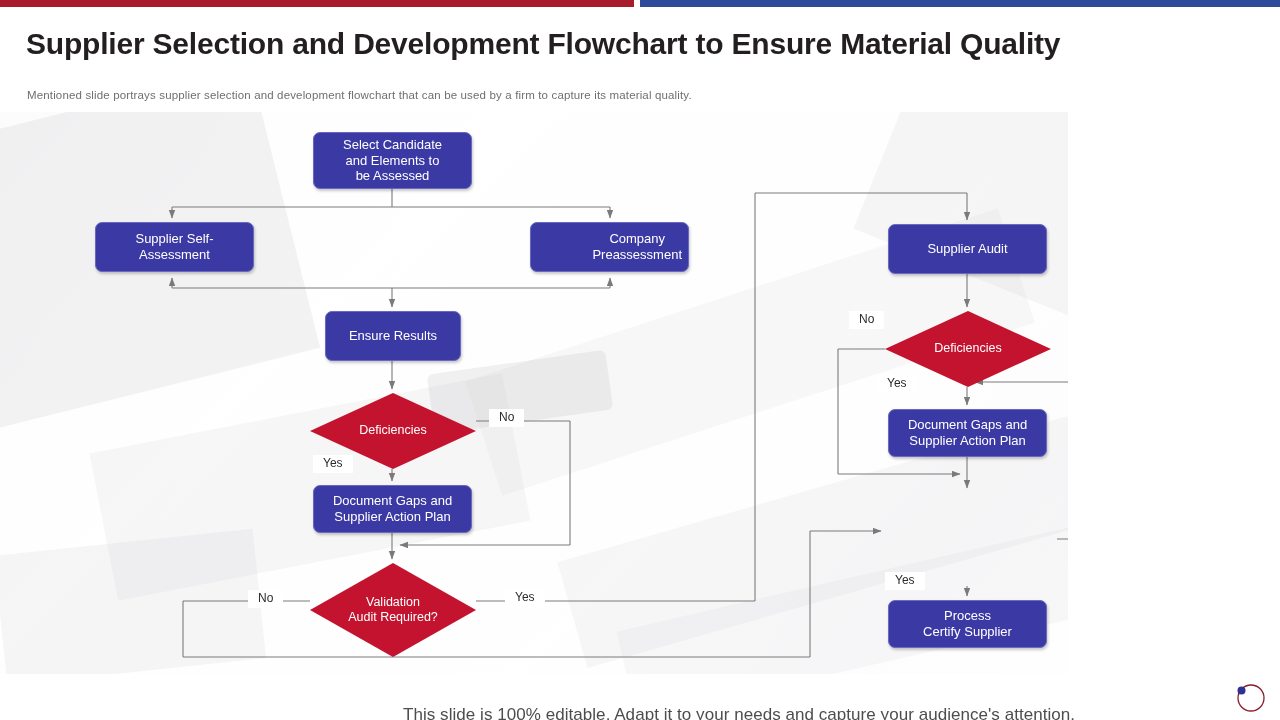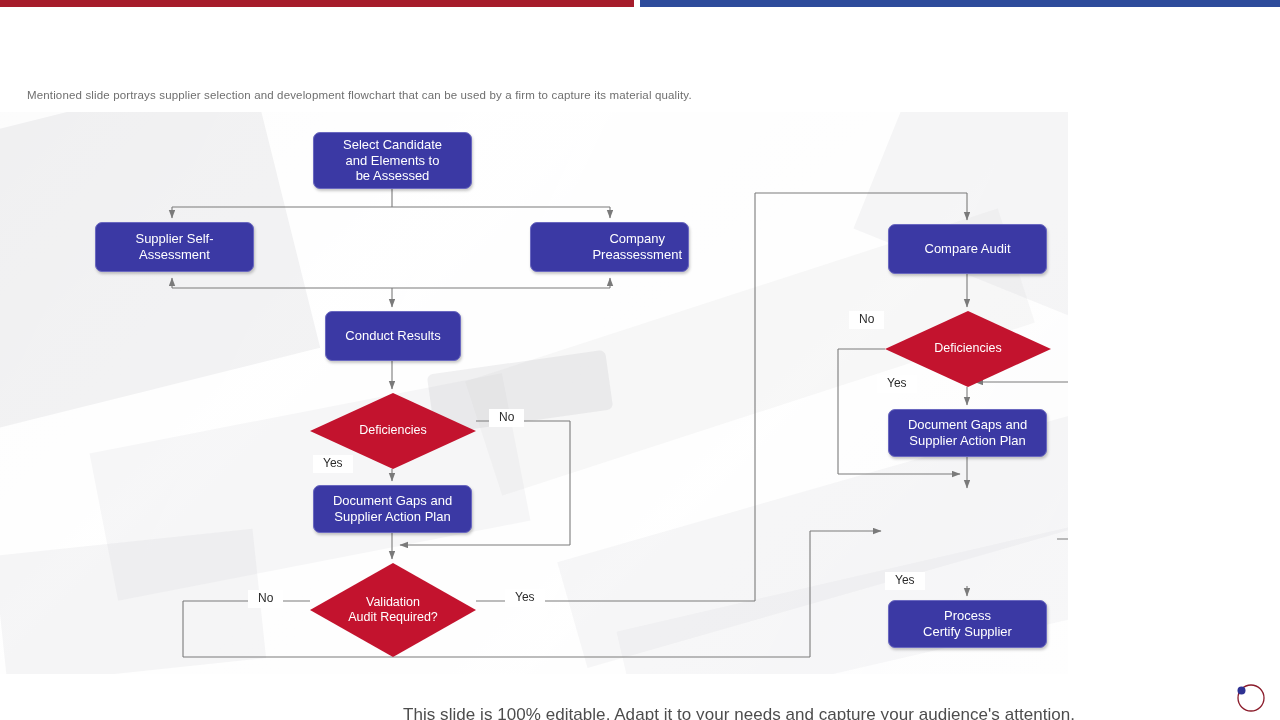--- a/index.html
+++ b/index.html
@@ -105,20 +105,21 @@
 </style>
 </head>
 <body>
 
 <div id="slide">
 
   <div class="topbar topbar-red"></div>
   <div class="topbar topbar-blue"></div>
 
   <div class="header">
+    <div class="title">Supplier Selection and Development Flowchart to Ensure Material Quality</div>
     <div class="subtitle">Mentioned slide portrays supplier selection and development  flowchart that can be used by a firm to capture its material quality.</div>
   </div>
 
   <div class="canvas">
 
     <div class="bgshape bg1"></div>
     <div class="bgshape bg2"></div>
     <div class="bgshape bg3"></div>
     <div class="bgshape bg4"></div>
     <div class="bgshape bg5"></div>
@@ -191,29 +192,29 @@
 
       <div class="node proc" style="left:95px; top:110px; width:159px; height:50px;">
         <span>Supplier Self-<br>Assessment</span>
       </div>
 
       <div class="node proc" style="left:530px; top:110px; width:159px; height:50px;justify-content:flex-end;">
         <span>Company<br>Preassessment</span>
       </div>
 
       <div class="node proc" style="left:325px; top:199px; width:136px; height:50px;">
-        <span>Conduct Results</span>
+        <span>Ensure Results</span>
       </div>
 
       <div class="node proc" style="left:313px; top:373px; width:159px; height:48px;">
         <span>Document Gaps and<br>Supplier Action Plan</span>
       </div>
 
       <div class="node proc" style="left:888px; top:112px; width:159px; height:50px;">
-        <span>Compare Audit</span>
+        <span>Supplier Audit</span>
       </div>
 
       <div class="node proc" style="left:888px; top:297px; width:159px; height:48px;">
         <span>Document Gaps and<br>Supplier Action Plan</span>
       </div>
 
       <div class="node proc" style="left:888px; top:488px; width:159px; height:48px;align-items:center;">
         <span>Process<br>Certify Supplier</span>
       </div>
 

